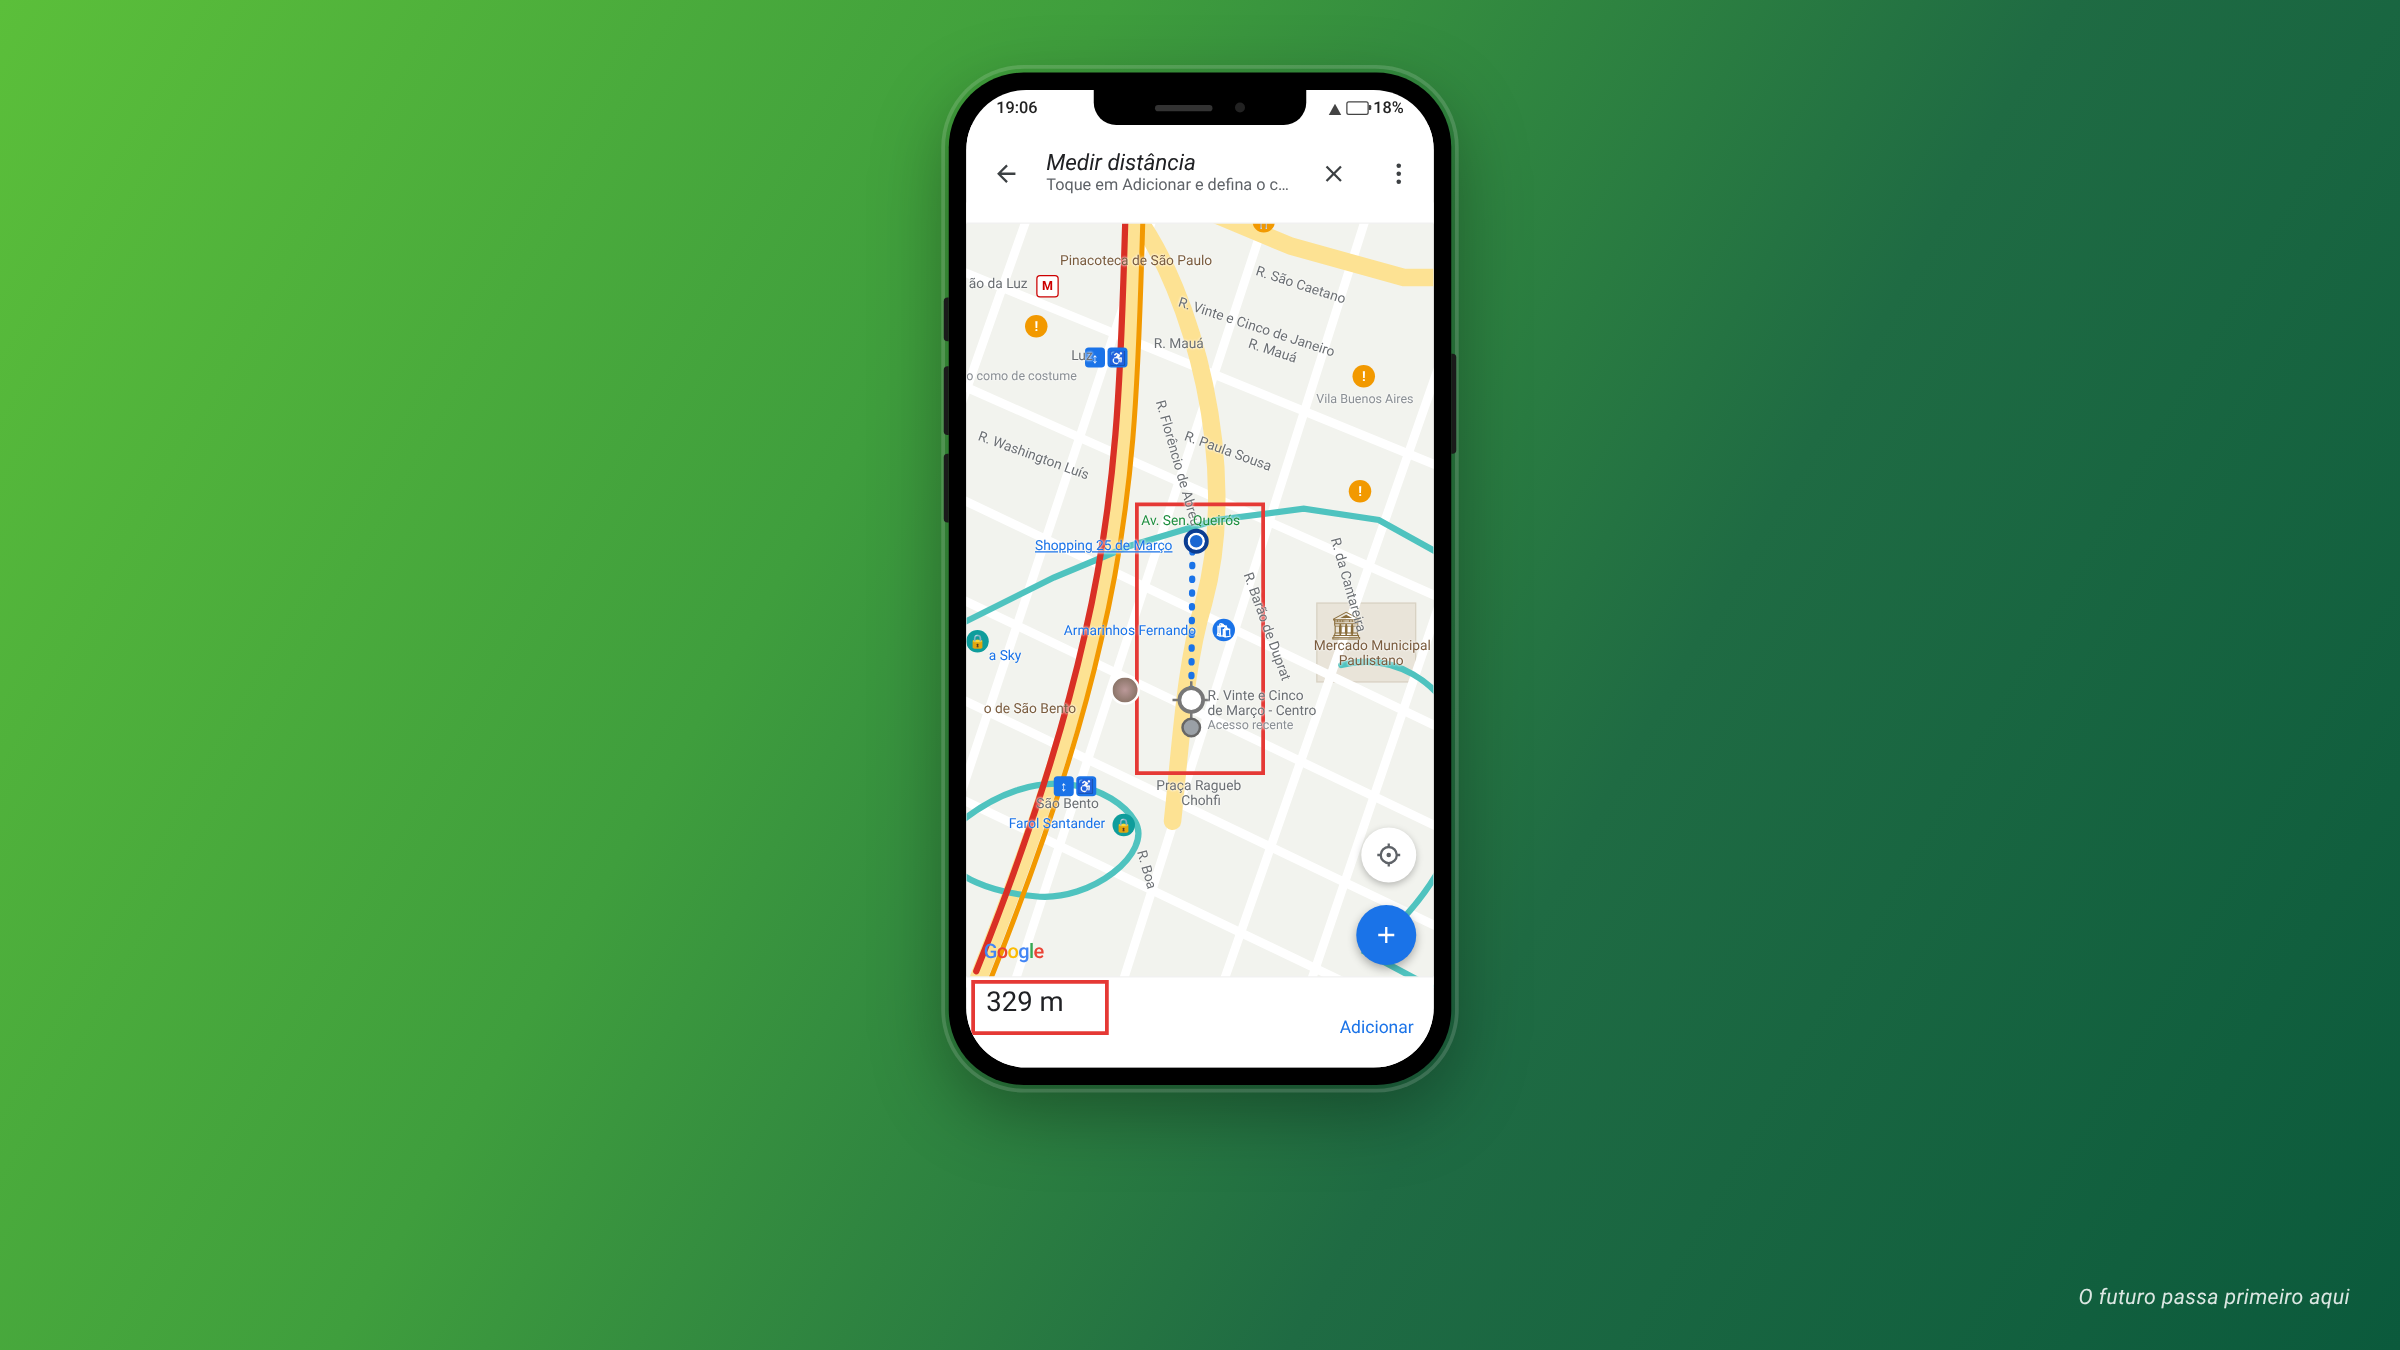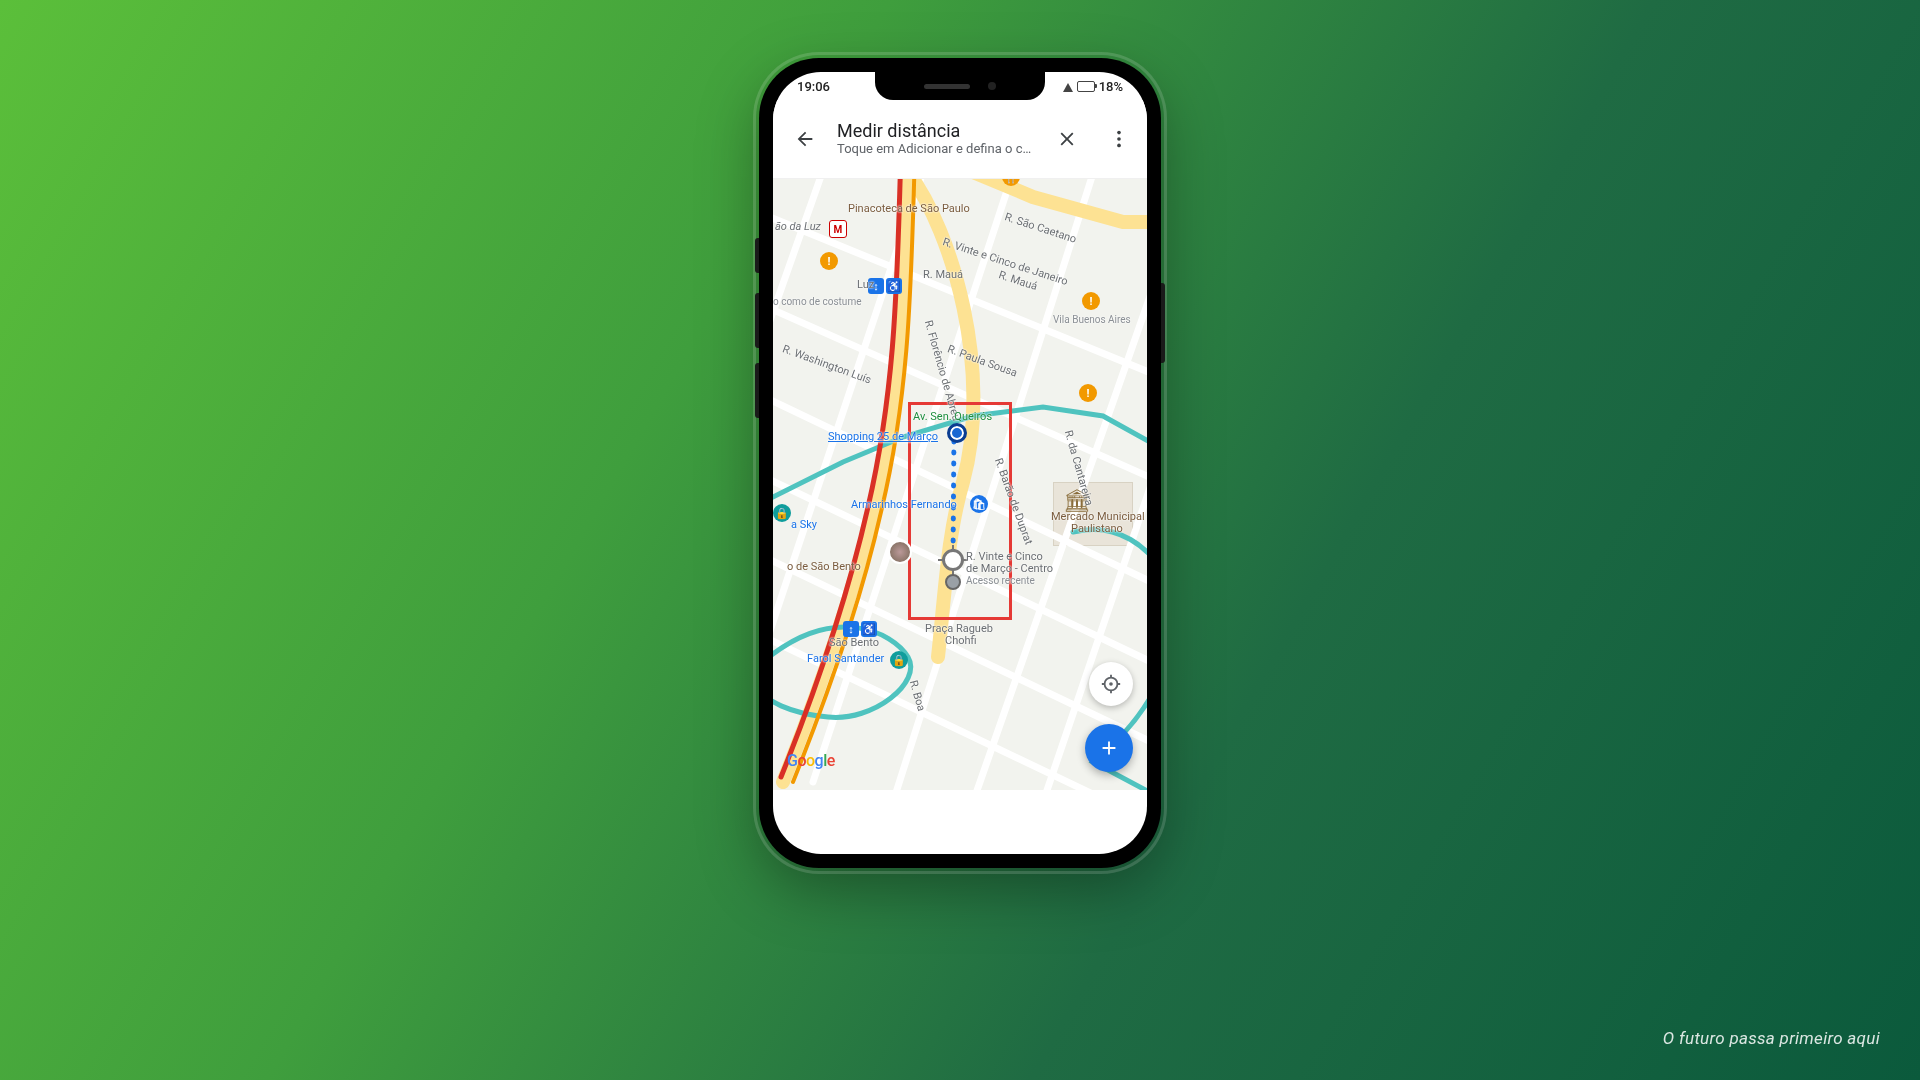--- a/index.html
+++ b/index.html
@@ -116,21 +116,21 @@
     gap: 12px;
     z-index: 15;
     border-bottom: 1px solid rgba(0,0,0,.06);
   }
   .icon-btn {
     width:40px; height:40px; display:flex; align-items:center; justify-content:center;
     color:#3c4043; cursor:pointer; border-radius:50%;
   }
   .icon-btn svg { width:22px; height:22px; fill:#3c4043; }
   .hdr-text { flex:1; min-width:0; margin-top:-2px;}
-  .hdr-title { font-size:18px; color:#202124; }
+  .hdr-title { font-size:18px; color:#202124;font-style:italic; }
   .hdr-sub   { font-size:13px; color:#5f6368; white-space:nowrap; overflow:hidden; text-overflow:ellipsis; max-width: 210px; }
 
   
   .map {
     position:absolute;
     top:90px; left:0; right:0; bottom:64px;
     background: #f2f3ee;
     overflow:hidden;
   }
   .map svg.roads { position:absolute; inset:0; width:100%; height:100%; }
@@ -383,21 +383,21 @@
       <div class="poi teal" style="left:117px; top:489px;">🔒</div>
       <div style="position:absolute;left:115px;top:378px;width:20px;height:20px;border-radius:50%;background:radial-gradient(circle,#b99,#765);border:2px solid #fff;"></div>
 
       <div style="position:absolute; left:290px; top:326px; font-size:22px; color:#8a6d3b;">🏛</div>
 
       <div class="map-label brown" style="left:75px; top:40px;">Pinacoteca de São Paulo</div>
       <div class="map-label" style="left:232px; top:48px; transform:rotate(18deg);">R. São Caetano</div>
       <div class="map-label" style="left:170px; top:73px; transform:rotate(18deg);">R. Vinte e Cinco de Janeiro</div>
       <div class="map-label" style="left:226px; top:106px; transform:rotate(18deg);">R. Mauá</div>
       <div class="map-label" style="left:150px; top:106px;">R. Mauá</div>
-      <div class="map-label" style="left:2px;  top:58px;font-style:italic;">ão da Luz</div>
+      <div class="map-label" style="left:2px;  top:58px;">ão da Luz</div>
       <div class="map-label" style="left:84px; top:116px;">Luz</div>
       <div class="map-label small" style="left:0px;  top:134px;">o como de costume</div>
       <div class="map-label" style="left:155px; top:152px; transform:rotate(74deg);">R. Florêncio de Abreu</div>
       <div class="map-label" style="left:10px; top:180px; transform:rotate(20deg);">R. Washington Luís</div>
       <div class="map-label" style="left:175px; top:180px; transform:rotate(20deg);">R. Paula Sousa</div>
       <div class="map-label small" style="left:280px; top:152px;">Vila Buenos Aires</div>
       <div class="map-label green" style="left:140px; top:248px;">Av. Sen. Queirós</div>
       <div class="map-label blue" style="left:55px; top:268px;text-decoration:underline;">Shopping 25 de Março</div>
       <div class="map-label blue" style="left:78px; top:336px;">Armarinhos Fernando</div>
       <div class="map-label" style="left:225px; top:290px; transform:rotate(70deg);">R. Barão de Duprat</div>
@@ -426,15 +426,22 @@
         <svg viewBox="0 0 24 24">
             <path d="M11 5h2v14h-2zM5 11h14v2H5z"></path>
           </svg>
       </div>
 
       <div class="google-logo">
         <span>G</span><span>o</span><span>o</span><span>g</span><span>l</span><span>e</span>
       </div>
     </div>
 
+    <div class="bottom">
+      <div style="position:relative;">
+        <div class="hl-box" style="left:-12px; top:-6px; width:104px; height:38px;"></div>
+        <div class="distance">329 m</div>
+      </div>
+      <div class="add-label">Adicionar</div>
+    </div>
 
   </div>
 </div>
 
 </body></html>

